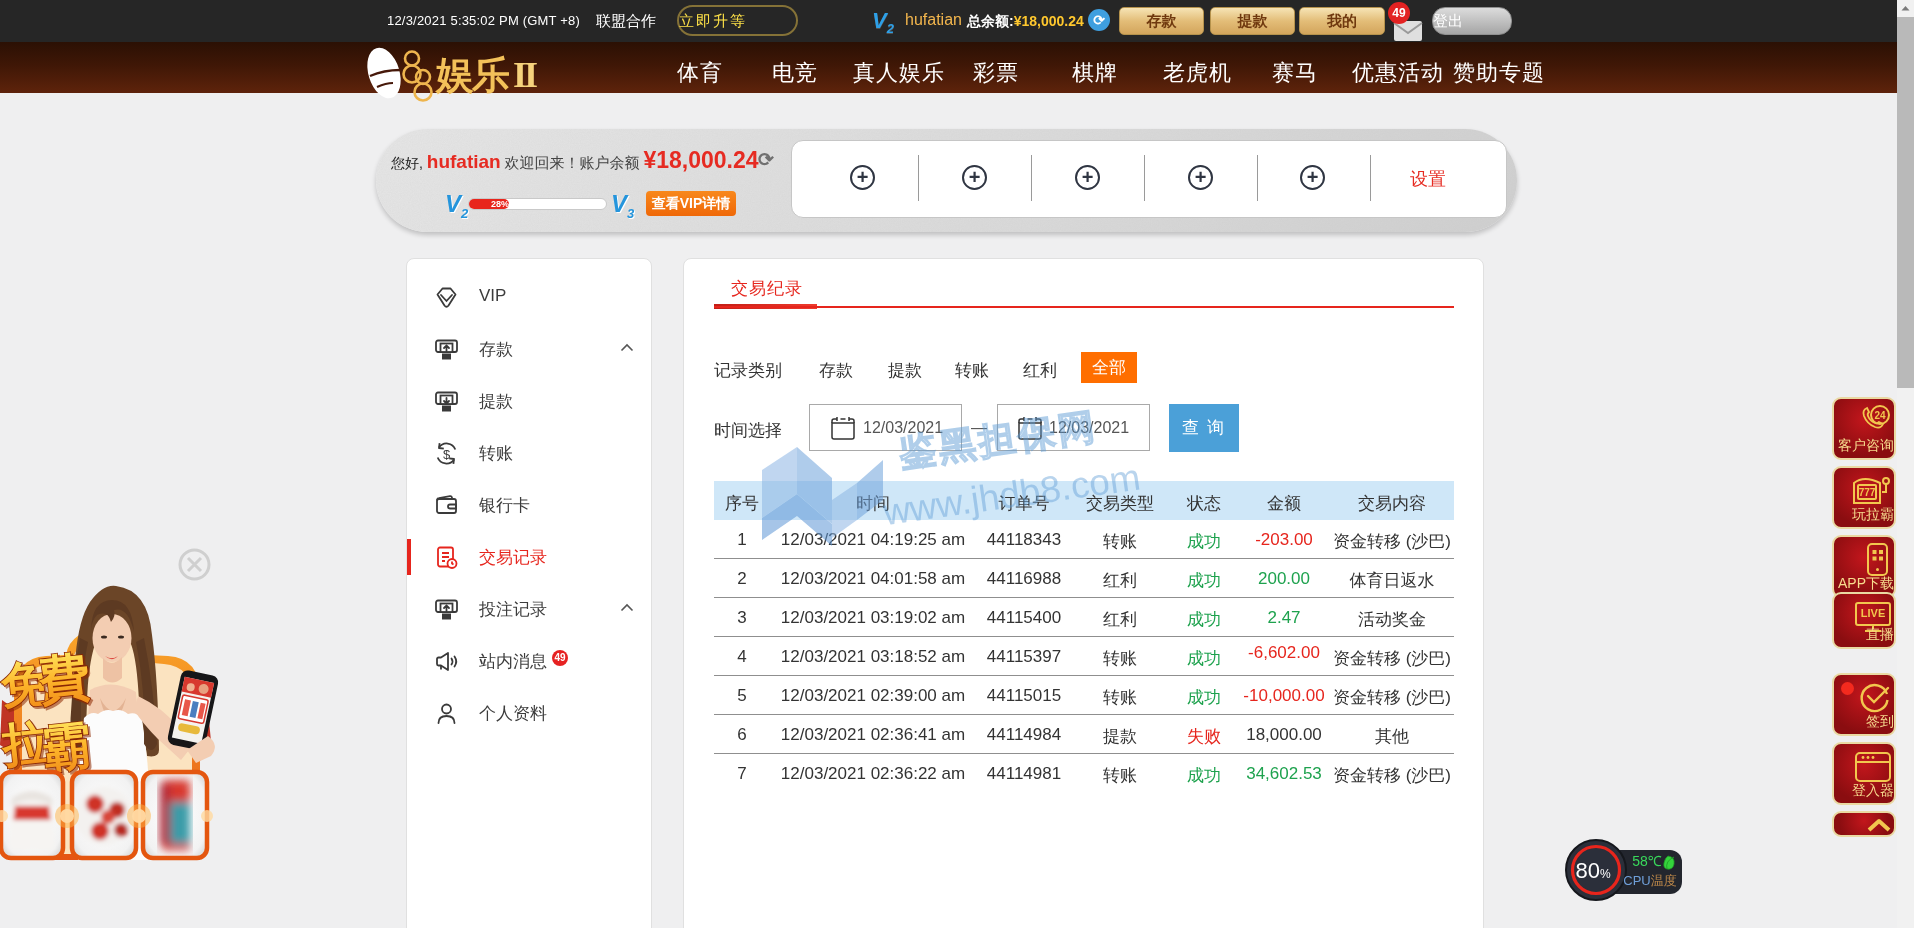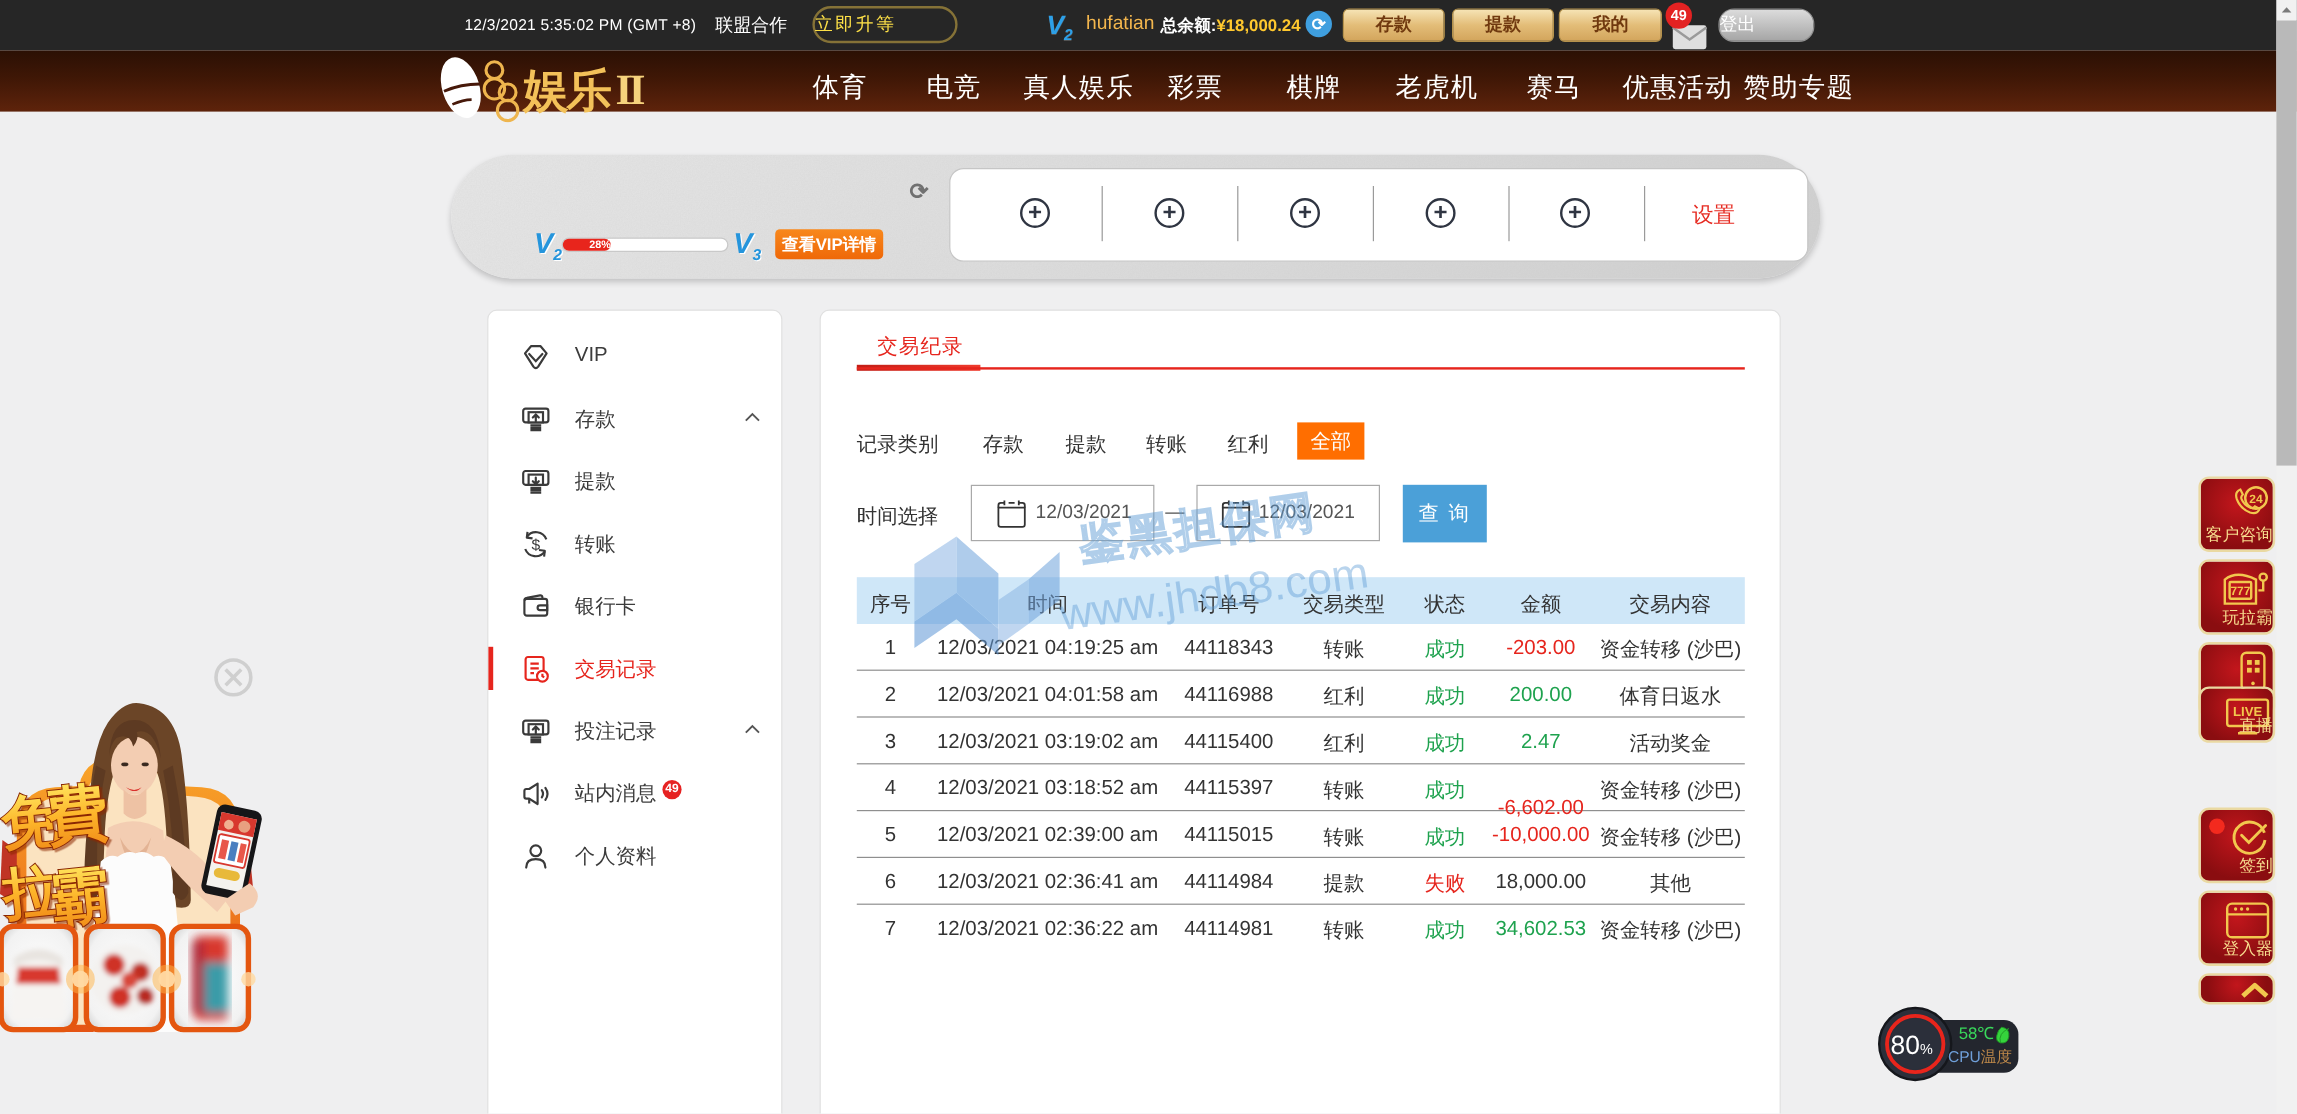--- a/index.html
+++ b/index.html
@@ -131,20 +131,21 @@
   </div>
 
   <div class="abs pill"></div>
     <svg class="abs" style="left:376px;top:129px;border-radius:52px" width="1141" height="103">
       <filter id="nz">
         <feTurbulence type="fractalNoise" baseFrequency="0.9" numOctaves="2"></feTurbulence>
         <feColorMatrix type="matrix" values="0 0 0 0 0.55 0 0 0 0 0.55 0 0 0 0 0.55 0 0 0 0.25 0"></feColorMatrix>
       </filter>
       <rect width="1141" height="103" rx="51" filter="url(#nz)"></rect>
     </svg>
+  <div class="abs wel1">您好, <span class="name">hufatian</span> <span class="mid">欢迎回来！账户余额</span> <span class="bal">¥18,000.24</span></div>
   <div class="abs wrefresh">⟳</div>
   <div class="abs vchip" style="left:445px;top:190px">V<sub>2</sub></div>
   <div class="abs pbar">
       <div class="abs pfill">28%</div>
     </div>
   <div class="abs vchip" style="left:611px;top:190px">V<sub>3</sub></div>
   <div class="abs vipbtn">查看VIP详情</div>
   <div class="abs whitebox"></div>
   <div class="abs plus" style="left:850px">+</div>
   <div class="abs plus" style="left:962px">+</div>
@@ -310,21 +311,21 @@
       <div class="tcell green" style="left:490px;top:10px">成功</div>
       <div class="tcell green" style="left:570px;top:10px">2.47</div>
       <div class="tcell" style="left:678px;top:10px">活动奖金</div>
     </div>
     <div class="abs trow" style="top:637px">
       <div class="tcell" style="left:28px;top:10px">4</div>
       <div class="tcell" style="left:159px;top:10px">12/03/2021 03:18:52 am</div>
       <div class="tcell" style="left:310px;top:10px">44115397</div>
       <div class="tcell" style="left:406px;top:10px">转账</div>
       <div class="tcell green" style="left:490px;top:10px">成功</div>
-      <div class="tcell red" style="left:570px;top:26px">-6,602.00</div>
+      <div class="tcell red" style="left:570px;top:6px">-6,602.00</div>
       <div class="tcell" style="left:678px;top:10px">资金转移 (沙巴)</div>
     </div>
     <div class="abs trow" style="top:676px">
       <div class="tcell" style="left:28px;top:10px">5</div>
       <div class="tcell" style="left:159px;top:10px">12/03/2021 02:39:00 am</div>
       <div class="tcell" style="left:310px;top:10px">44115015</div>
       <div class="tcell" style="left:406px;top:10px">转账</div>
       <div class="tcell green" style="left:490px;top:10px">成功</div>
       <div class="tcell red" style="left:570px;top:10px">-10,000.00</div>
       <div class="tcell" style="left:678px;top:10px">资金转移 (沙巴)</div>
@@ -390,21 +391,21 @@
       <svg style="margin-top:4px" width="34" height="38" viewBox="0 0 34 38" fill="none" stroke="#f2c74e" stroke-width="2">
           <rect x="8" y="3" width="19" height="31" rx="4"></rect>
           <rect x="12.5" y="9" width="4" height="4" fill="#f2c74e" stroke="none"></rect>
           <rect x="19" y="9" width="4" height="4" fill="#f2c74e" stroke="none"></rect>
           <rect x="12.5" y="15.5" width="4" height="4" fill="#f2c74e" stroke="none"></rect>
           <rect x="19" y="15.5" width="4" height="4" fill="#f2c74e" stroke="none"></rect>
           <circle cx="17.5" cy="28.5" r="1.5" fill="#f2c74e" stroke="none"></circle>
         </svg>
       <div class="cap">APP下载</div>
     </div>
-    <div class="abs rb" style="top:572px;height:47px">
+    <div class="abs rb" style="top:592px;height:57px">
       <svg style="margin-top:5px" width="42" height="36" viewBox="0 0 42 36" fill="none" stroke="#f2c74e" stroke-width="2">
           <rect x="4" y="4" width="34" height="22" rx="2"></rect>
           <text x="21" y="18" font-size="11" fill="#f2c74e" stroke="none" text-anchor="middle" font-weight="bold" font-family="Liberation Sans">LIVE</text>
           <path d="M21 26 v4 M13 32 h16"></path>
         </svg>
       <div class="cap">直播</div>
     </div>
     <div class="abs rb" style="top:673px;height:63px">
       <div style="position:absolute;left:7px;top:7px;width:13px;height:13px;border-radius:50%;background:#f32a1e"></div>
       <svg style="margin-top:5px" width="40" height="36" viewBox="0 0 40 36" fill="none" stroke="#f2c74e" stroke-width="2.4">

